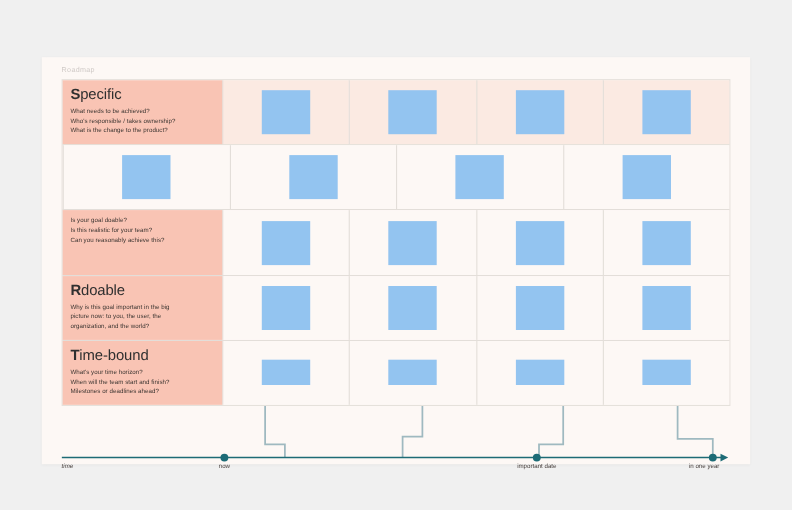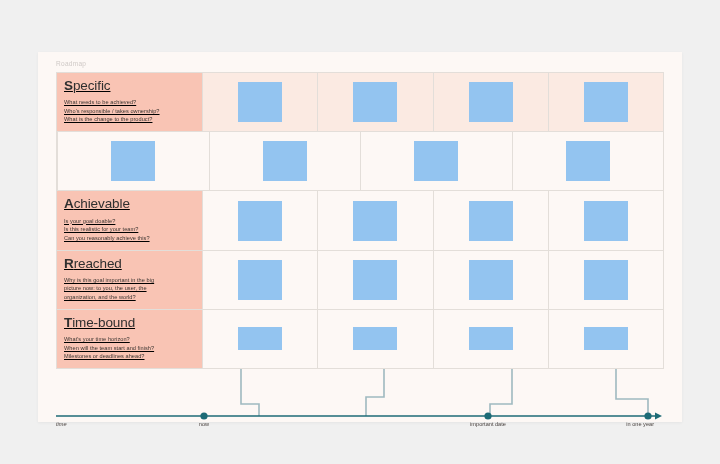--- a/index.html
+++ b/index.html
@@ -53,21 +53,20 @@
     display: flex;
     flex-direction: column;
   }
 
   .row {
     display: flex;
     flex: 1 1 0;
     border-bottom: 1px solid #e3ded9;
     box-sizing: border-box;
     position: relative;
-    text-decoration: underline;
   }
   .row:last-child { border-bottom: none; }
 
   .row.highlight .cell { background: #fbeae2; }
 
   .rowhead {
     width: 145px;
     flex: 0 0 145px;
     background: #f9c4b4;
     box-sizing: border-box;
@@ -192,21 +191,20 @@
               <div class="note"></div>
             </div>
           <div class="cell">
               <div class="note"></div>
             </div>
         </div>
       </div>
 
       <div class="row">
         <div class="rowhead">
-          <div class="title"><span class="lead">A</span><span>chievable</span></div>
           <div class="qs">
             <div>Is your goal doable?</div>
             <div>Is this realistic for your team?</div>
             <div>Can you reasonably achieve this?</div>
           </div>
         </div>
         <div class="cells">
           <div class="cell">
               <div class="note"></div>
             </div>
@@ -217,21 +215,21 @@
               <div class="note"></div>
             </div>
           <div class="cell">
               <div class="note"></div>
             </div>
         </div>
       </div>
 
       <div class="row">
         <div class="rowhead">
-          <div class="title"><span class="lead">R</span><span>reached</span></div>
+          <div class="title"><span class="lead">R</span><span>doable</span></div>
           <div class="qs">
             <div>Why is this goal important in the big</div>
             <div>picture now: to you, the user, the</div>
             <div>organization, and the world?</div>
           </div>
         </div>
         <div class="cells">
           <div class="cell">
               <div class="note"></div>
             </div>

